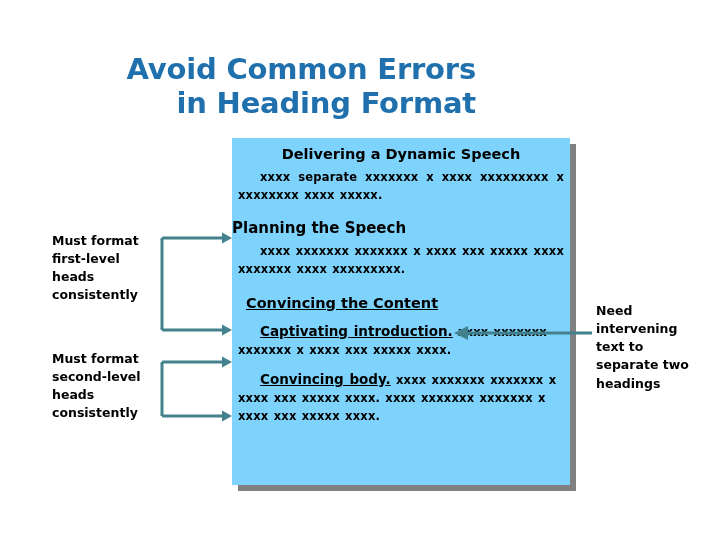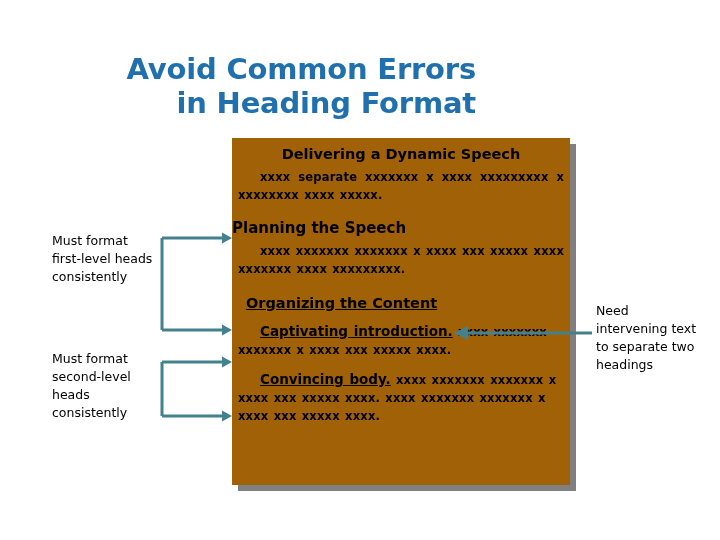--- a/index.html
+++ b/index.html
@@ -34,21 +34,21 @@
     text-align: right;
   }
 
   
   #content-box {
     position: absolute;
     left: 232px;
     top: 138px;
     width: 338px;
     height: 347px;
-    background: #a16207;
+    background: #7dd3fc;
     box-shadow: 6px 6px 0 0 #808080;
     box-sizing: border-box;
   }
 
   .doc-title {
     text-align: center;
     font-size: 14.5px;
     font-weight: bold;
     margin: 8px 0 0 0;
     padding: 0 6px;
@@ -95,21 +95,21 @@
     font-size: 13.5px;
     font-weight: bold;
     text-decoration: underline;
     letter-spacing: 0;
   }
 
   
   .callout {
     position: absolute;
     font-size: 12.5px;
-    font-weight: normal;
+    font-weight: bold;
     line-height: 1.45;
     color: #000000;
   }
   #callout-first-level  { left: 52px;  top: 232px; width: 108px; }
   #callout-second-level { left: 52px;  top: 350px; width: 116px; }
   #callout-intervening  { left: 596px; top: 302px; width: 108px; }
 
   
   .connector {
     position: absolute;
@@ -130,21 +130,21 @@
 <div id="content-box">
 
   <div class="doc-title">Delivering a Dynamic Speech</div>
 
   <div class="body-text">xxxx separate  xxxxxxx x  xxxx  xxxxxxxxx x xxxxxxxx xxxx  xxxxx.</div>
 
   <div class="h1-head">Planning the Speech</div>
 
   <div class="body-text">xxxx xxxxxxx  xxxxxxx x   xxxx  xxx  xxxxx xxxx xxxxxxx xxxx xxxxxxxxx.</div>
 
-  <div class="h2-head">Organizing the Content</div>
+  <div class="h2-head">Convincing the Content</div>
 
   <div class="h3-para">
     <span class="h3-run">Captivating introduction.</span><span> xxxx xxxxxxx  xxxxxxx x  xxxx  xxx  xxxxx xxxx.</span>
   </div>
 
   <div class="h3-para">
     <span class="h3-run">Convincing body.</span><span> xxxx xxxxxxx xxxxxxx x   xxxx  xxx  xxxxx xxxx. xxxx xxxxxxx  xxxxxxx x   xxxx  xxx  xxxxx xxxx.</span>
   </div>
 
 </div>

